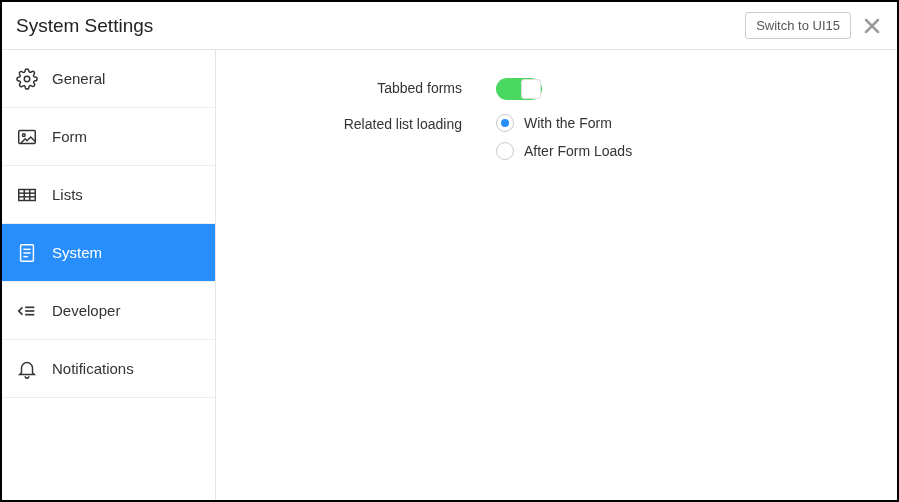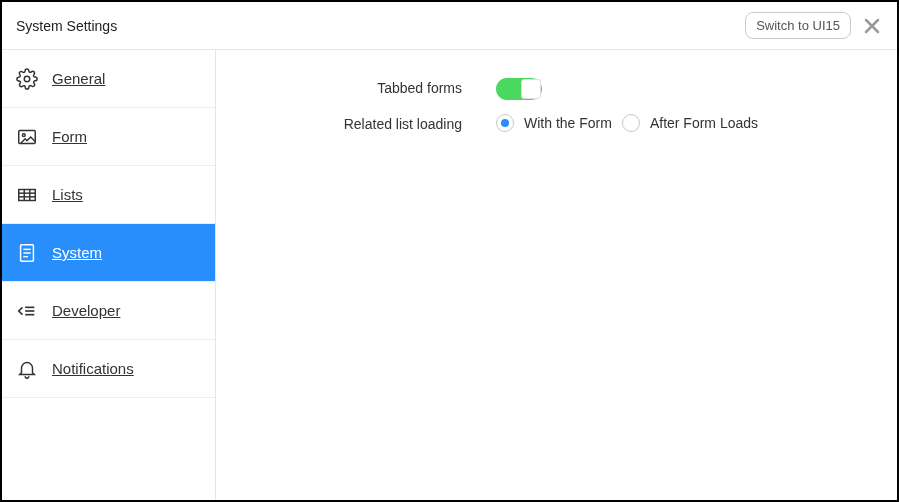--- a/index.html
+++ b/index.html
@@ -17,34 +17,34 @@
     flex-direction: column;
   }
   .header {
     display: flex;
     justify-content: space-between;
     align-items: center;
     padding: 10px 14px 10px 14px;
     border-bottom: 1px solid #e5e5e5;
   }
   .title {
-    font-size: 14px;
+    font-size: 19px;
     font-weight: 400;
     color: #222;
   }
   .header-right {
     display: flex;
     align-items: center;
     gap: 10px;
   }
   .switch-btn {
     font-size: 13px;
     padding: 5px 10px;
     border: 1px solid #ccc;
-    border-radius: 8px;
+    border-radius: 3px;
     background: #fff;
     color: #555;
     cursor: pointer;
   }
   .close-btn {
     width: 22px;
     height: 22px;
     cursor: pointer;
     color: #999;
     display: flex;
@@ -63,21 +63,20 @@
   }
   .sidebar-item {
     display: flex;
     align-items: center;
     height: 58px;
     padding: 0 14px;
     border-bottom: 1px solid #eee;
     cursor: pointer;
     color: #333;
     font-size: 15px;
-    text-decoration: underline;
   }
   .sidebar-item.active {
     background: #278efc;
     color: #fff;
   }
   .sidebar-icon {
     width: 22px;
     height: 22px;
     margin-right: 14px;
     display: flex;
@@ -118,21 +117,21 @@
     right: 1px;
     top: 1px;
     width: 20px;
     height: 20px;
     border-radius: 3px;
     background: #fff;
     border: 1px solid #ddd;
   }
   .radio-group {
     display: flex;
-    flex-direction: row;
+    flex-direction: column;
     gap: 10px;
   }
   .radio-option {
     display: flex;
     align-items: center;
     gap: 10px;
     cursor: pointer;
     font-size: 14px;
     color: #333;
   }

